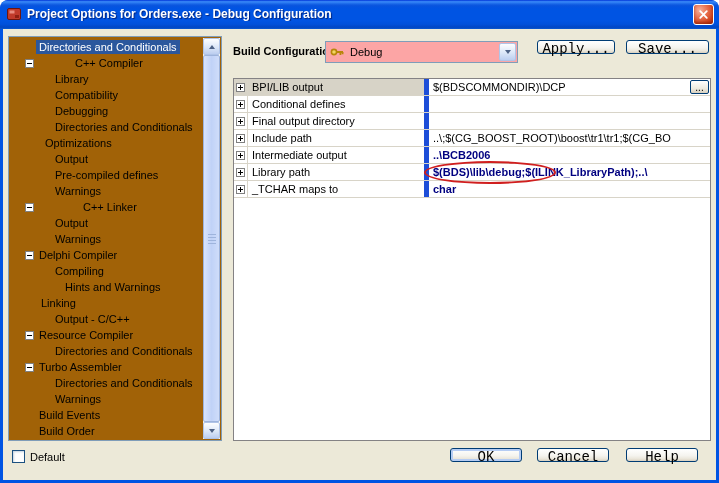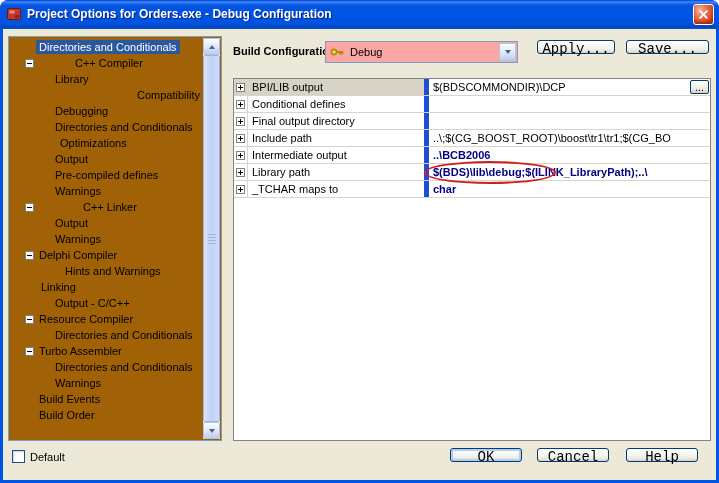--- a/index.html
+++ b/index.html
@@ -128,33 +128,33 @@
           <div class="tree-item" style="padding-left: 14px; gap: 36px;">
             <span class="expand-slot">
               <span class="expand-box"></span>
             </span>
             <span class="tree-label">C++ Compiler</span>
           </div>
           <div class="tree-item" style="padding-left: 30px;">
             <span class="expand-slot"></span>
             <span class="tree-label">Library</span>
           </div>
-          <div class="tree-item" style="padding-left: 30px; justify-content: flex-end;">
+          <div class="tree-item" style="padding-left: 30px;">
             <span class="expand-slot"></span>
             <span class="tree-label">Compatibility</span>
           </div>
           <div class="tree-item" style="padding-left: 30px;">
             <span class="expand-slot"></span>
             <span class="tree-label">Debugging</span>
           </div>
           <div class="tree-item" style="padding-left: 30px;">
             <span class="expand-slot"></span>
             <span class="tree-label">Directories and Conditionals</span>
           </div>
-          <div class="tree-item" style="padding-left: 35px;">
+          <div class="tree-item" style="padding-left: 20px;">
             <span class="expand-slot"></span>
             <span class="tree-label">Optimizations</span>
           </div>
           <div class="tree-item" style="padding-left: 30px;">
             <span class="expand-slot"></span>
             <span class="tree-label">Output</span>
           </div>
           <div class="tree-item" style="padding-left: 30px;">
             <span class="expand-slot"></span>
             <span class="tree-label">Pre-compiled defines</span>
@@ -175,20 +175,24 @@
           </div>
           <div class="tree-item" style="padding-left: 30px;">
             <span class="expand-slot"></span>
             <span class="tree-label">Warnings</span>
           </div>
           <div class="tree-item" style="padding-left: 14px;">
             <span class="expand-slot">
               <span class="expand-box"></span>
             </span>
             <span class="tree-label">Delphi Compiler</span>
+          </div>
+          <div class="tree-item" style="padding-left: 30px;">
+            <span class="expand-slot"></span>
+            <span class="tree-label">Compiling</span>
           </div>
           <div class="tree-item" style="padding-left: 40px;">
             <span class="expand-slot"></span>
             <span class="tree-label">Hints and Warnings</span>
           </div>
           <div class="tree-item" style="padding-left: 16px;">
             <span class="expand-slot"></span>
             <span class="tree-label">Linking</span>
           </div>
           <div class="tree-item" style="padding-left: 30px;">

